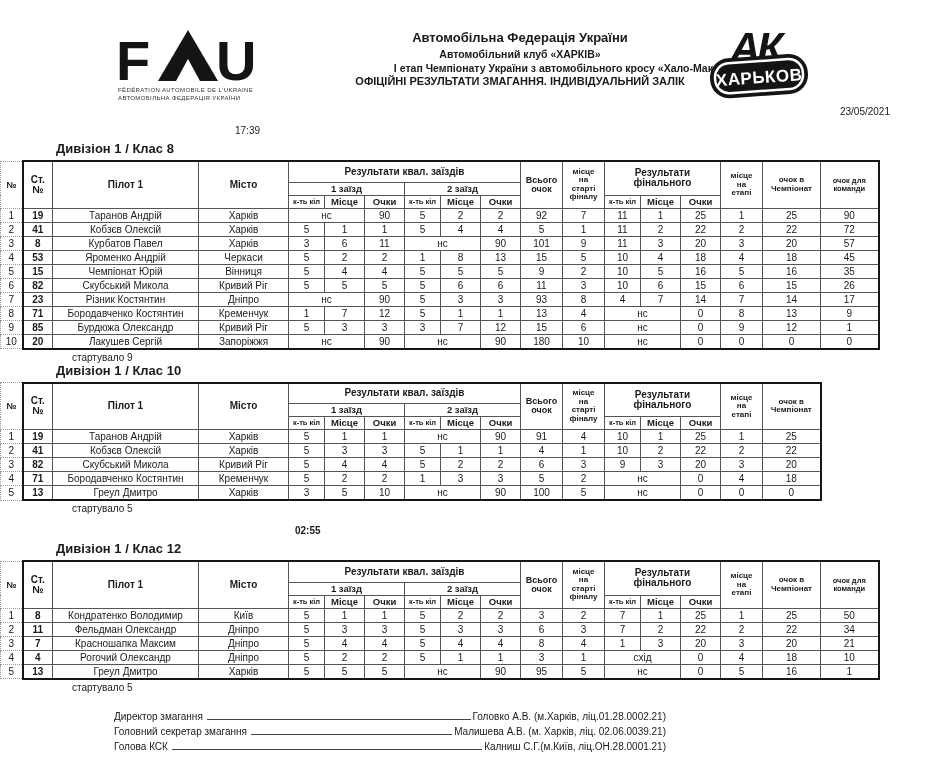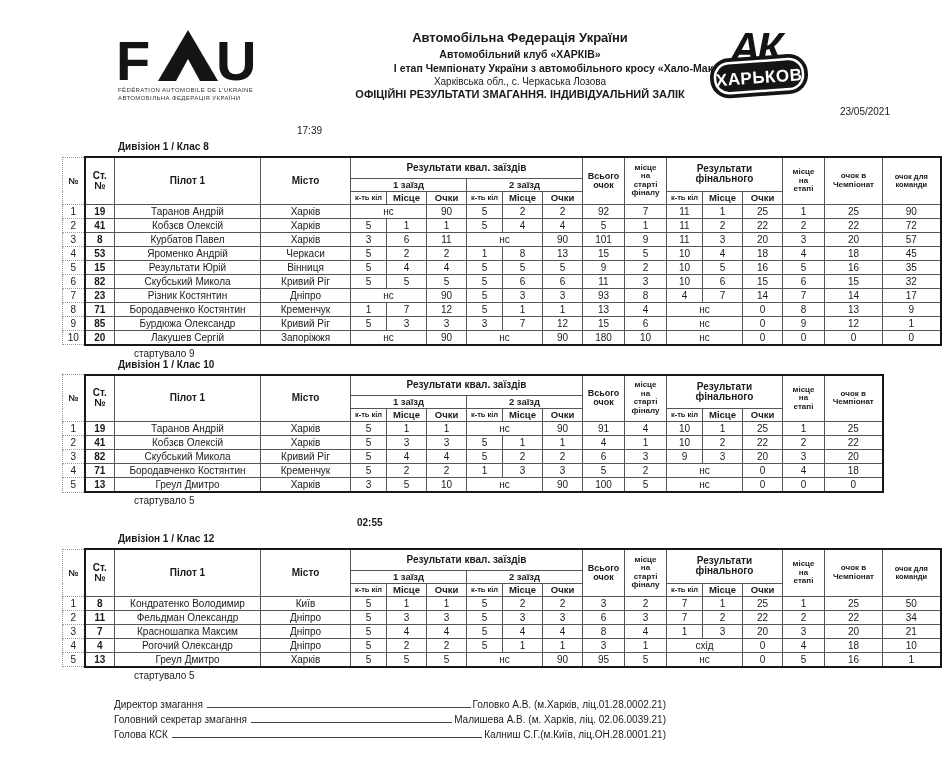--- a/index.html
+++ b/index.html
@@ -12,24 +12,24 @@
   .ak-logo{position:absolute;left:706px;top:24px;width:110px;height:82px;}
   .head-center{margin:0 auto;padding-top:30px;margin-left:288px;width:464px;text-align:center;}
   .head-federation{font-size:13px;font-weight:bold;}
   .head-club{font-size:10.5px;font-weight:bold;margin-top:3px;}
   .head-event{font-size:10.5px;font-weight:bold;margin-top:2px;text-align:right;}
   .head-location{font-size:10px;margin-top:2px;}
   .doc-title{font-size:11px;font-weight:bold;margin-top:1px;white-space:nowrap;}
   .date{position:absolute;right:55px;top:106px;font-size:10px;}
 
   
-  .section{padding-left:62px;}
+  .section{}
   .time{font-size:10px;margin:7px 0 5px 235px;}
   .time.b2{font-weight:bold;margin-left:295px;margin-top:11px;}
-  .div-title{font-size:10px;font-weight:bold;margin:0 0 4px 56px;}
+  .div-title{font-size:13px;font-weight:bold;margin:0 0 4px 56px;}
   .started{font-size:10px;margin:2px 0 0 72px;}
 
   
   table.results{border-collapse:collapse;table-layout:fixed;}
   table.results td,table.results th{border:1px solid #555;overflow:hidden;text-align:center;vertical-align:middle;padding:0 1px;}
   table.results td{font-size:10px;height:13px;line-height:11px;}
   table.results th{font-weight:bold;background:#fff;}
   tr.hr1{height:21px;} tr.hr2{height:13px;} tr.hr3{height:13px;} tr.dr{height:13px;}
   .pre{white-space:pre-line;}
   .hMain{font-size:10px;line-height:10px;}
@@ -64,21 +64,20 @@
       <polygon points="60,53 72,31 84,53" fill="#ffffff"></polygon>
       <text x="100" y="52" font-family="Liberation Sans, sans-serif" font-size="56" font-weight="bold" fill="#141414">U</text>
       <text x="2" y="64" font-family="Liberation Sans, sans-serif" font-size="6" letter-spacing="0.4" fill="#333">FÉDÉRATION AUTOMOBILE DE L'UKRAINE</text>
       <text x="2" y="72" font-family="Liberation Sans, sans-serif" font-size="6" letter-spacing="0.4" fill="#333">АВТОМОБІЛЬНА ФЕДЕРАЦІЯ УКРАЇНИ</text>
     </svg>
 
     <div class="head-center">
       <div class="head-federation">Автомобільна Федерація України</div>
       <div class="head-club">Автомобільний клуб «ХАРКІВ»</div>
       <div class="head-event">I етап Чемпіонату України з автомобільного кросу «Хало-Максимум»</div>
-      <div class="head-location">Харківська обл., с. Черкаська Лозова</div>
       <div class="doc-title">ОФІЦІЙНІ РЕЗУЛЬТАТИ ЗМАГАННЯ. ІНДИВІДУАЛЬНИЙ ЗАЛІК</div>
     </div>
 
     <svg class="ak-logo" viewBox="0 0 110 82">
       <text x="24" y="38" font-family="Liberation Sans, sans-serif" font-size="42" font-weight="bold" font-style="italic" fill="#141414" stroke="#fff" stroke-width="1" paint-order="stroke" letter-spacing="-3">АК</text>
       <g transform="rotate(-4 55 52)">
         <rect x="4" y="32" width="98" height="40" rx="19" fill="#141414"></rect>
         <rect x="9" y="37" width="88" height="30" rx="14" fill="none" stroke="#fff" stroke-width="2.5"></rect>
         <text x="53" y="59" text-anchor="middle" font-family="Liberation Sans, sans-serif" font-size="17" font-weight="bold" fill="#fff" letter-spacing="0.5">ХАРЬКОВ</text>
       </g>
@@ -226,21 +225,21 @@
             <td>10</td>
             <td>4</td>
             <td>18</td>
             <td>4</td>
             <td>18</td>
             <td class="br2">45</td>
           </tr>
           <tr class="dr">
             <td class="dot">5</td>
             <td class="b bl2">15</td>
-            <td>Результати Юрій</td>
+            <td>Чемпіонат Юрій</td>
             <td>Вінниця</td>
             <td>5</td>
             <td>4</td>
             <td>4</td>
             <td>5</td>
             <td>5</td>
             <td>5</td>
             <td>9</td>
             <td>2</td>
             <td>10</td>
@@ -261,21 +260,21 @@
             <td>5</td>
             <td>6</td>
             <td>6</td>
             <td>11</td>
             <td>3</td>
             <td>10</td>
             <td>6</td>
             <td>15</td>
             <td>6</td>
             <td>15</td>
-            <td class="br2">32</td>
+            <td class="br2">26</td>
           </tr>
           <tr class="dr">
             <td class="dot">7</td>
             <td class="b bl2">23</td>
             <td>Різник Костянтин</td>
             <td>Дніпро</td>
             <td colspan="2">нс</td>
             <td>90</td>
             <td>5</td>
             <td>3</td>

